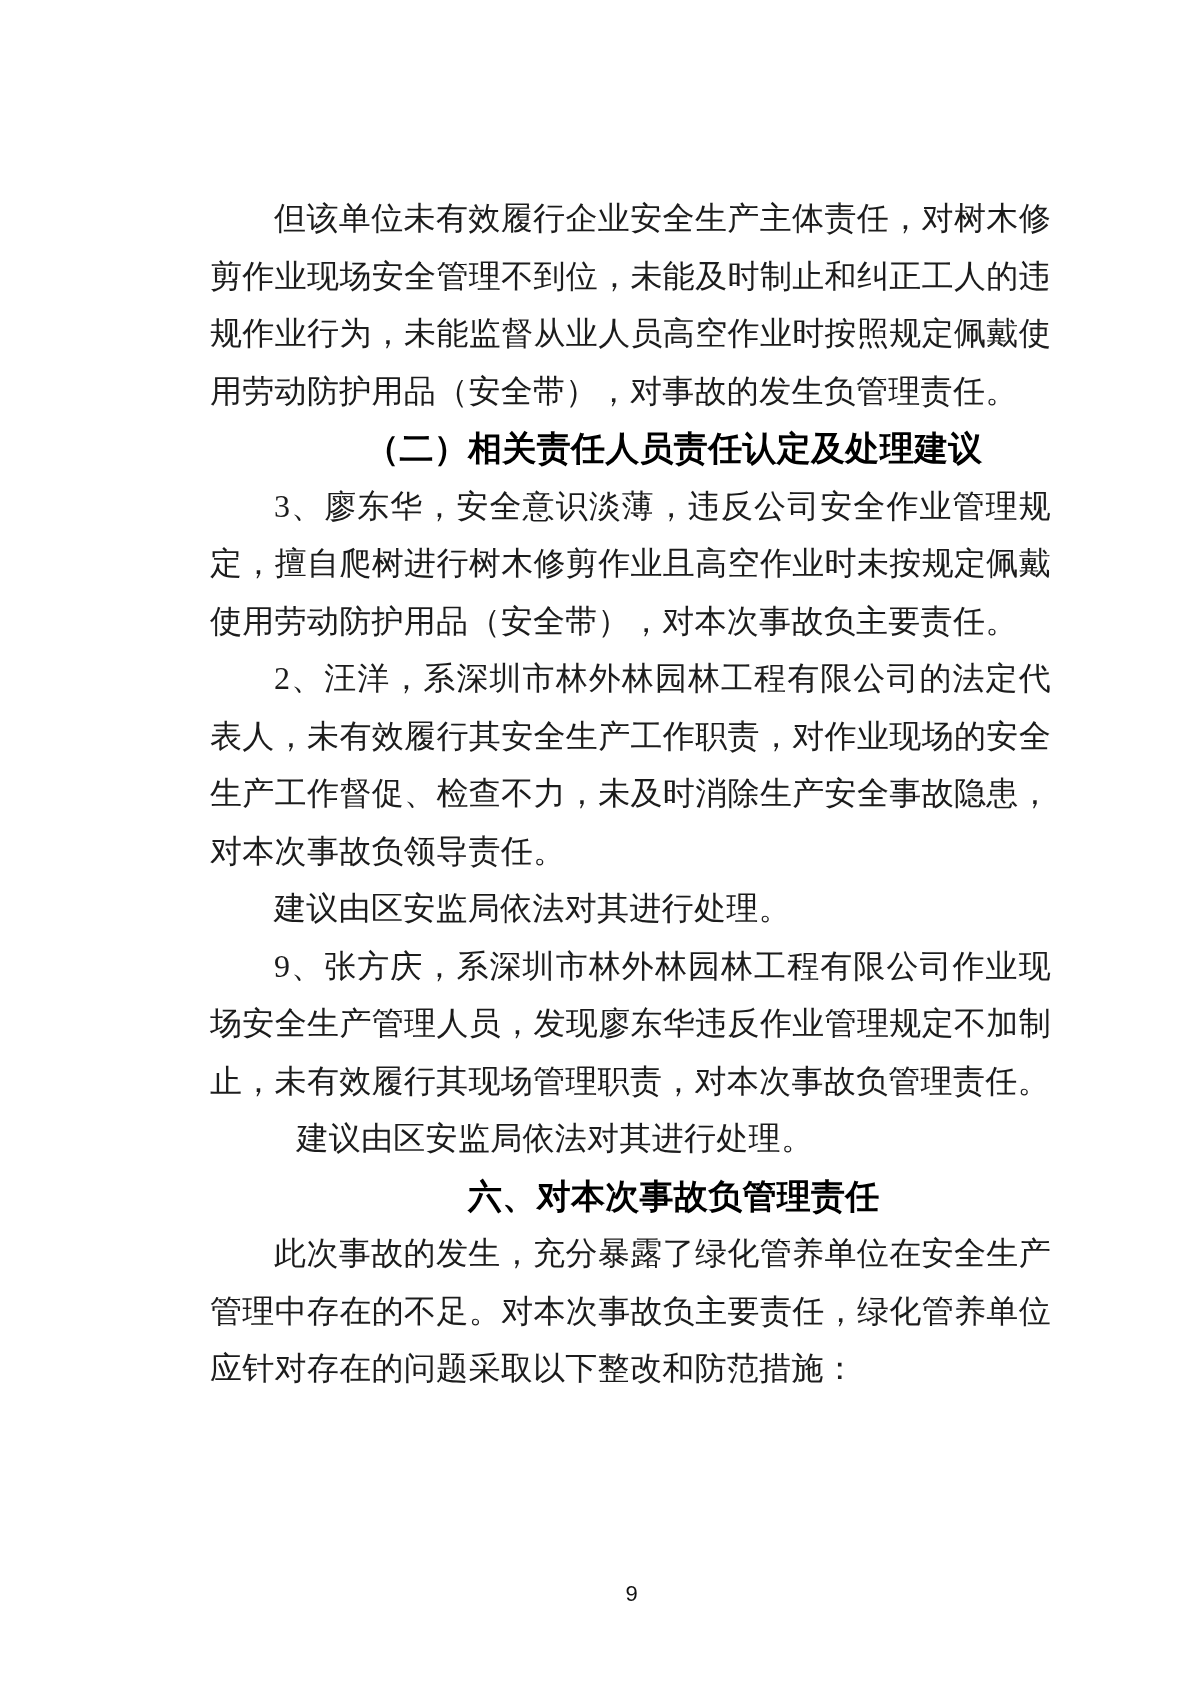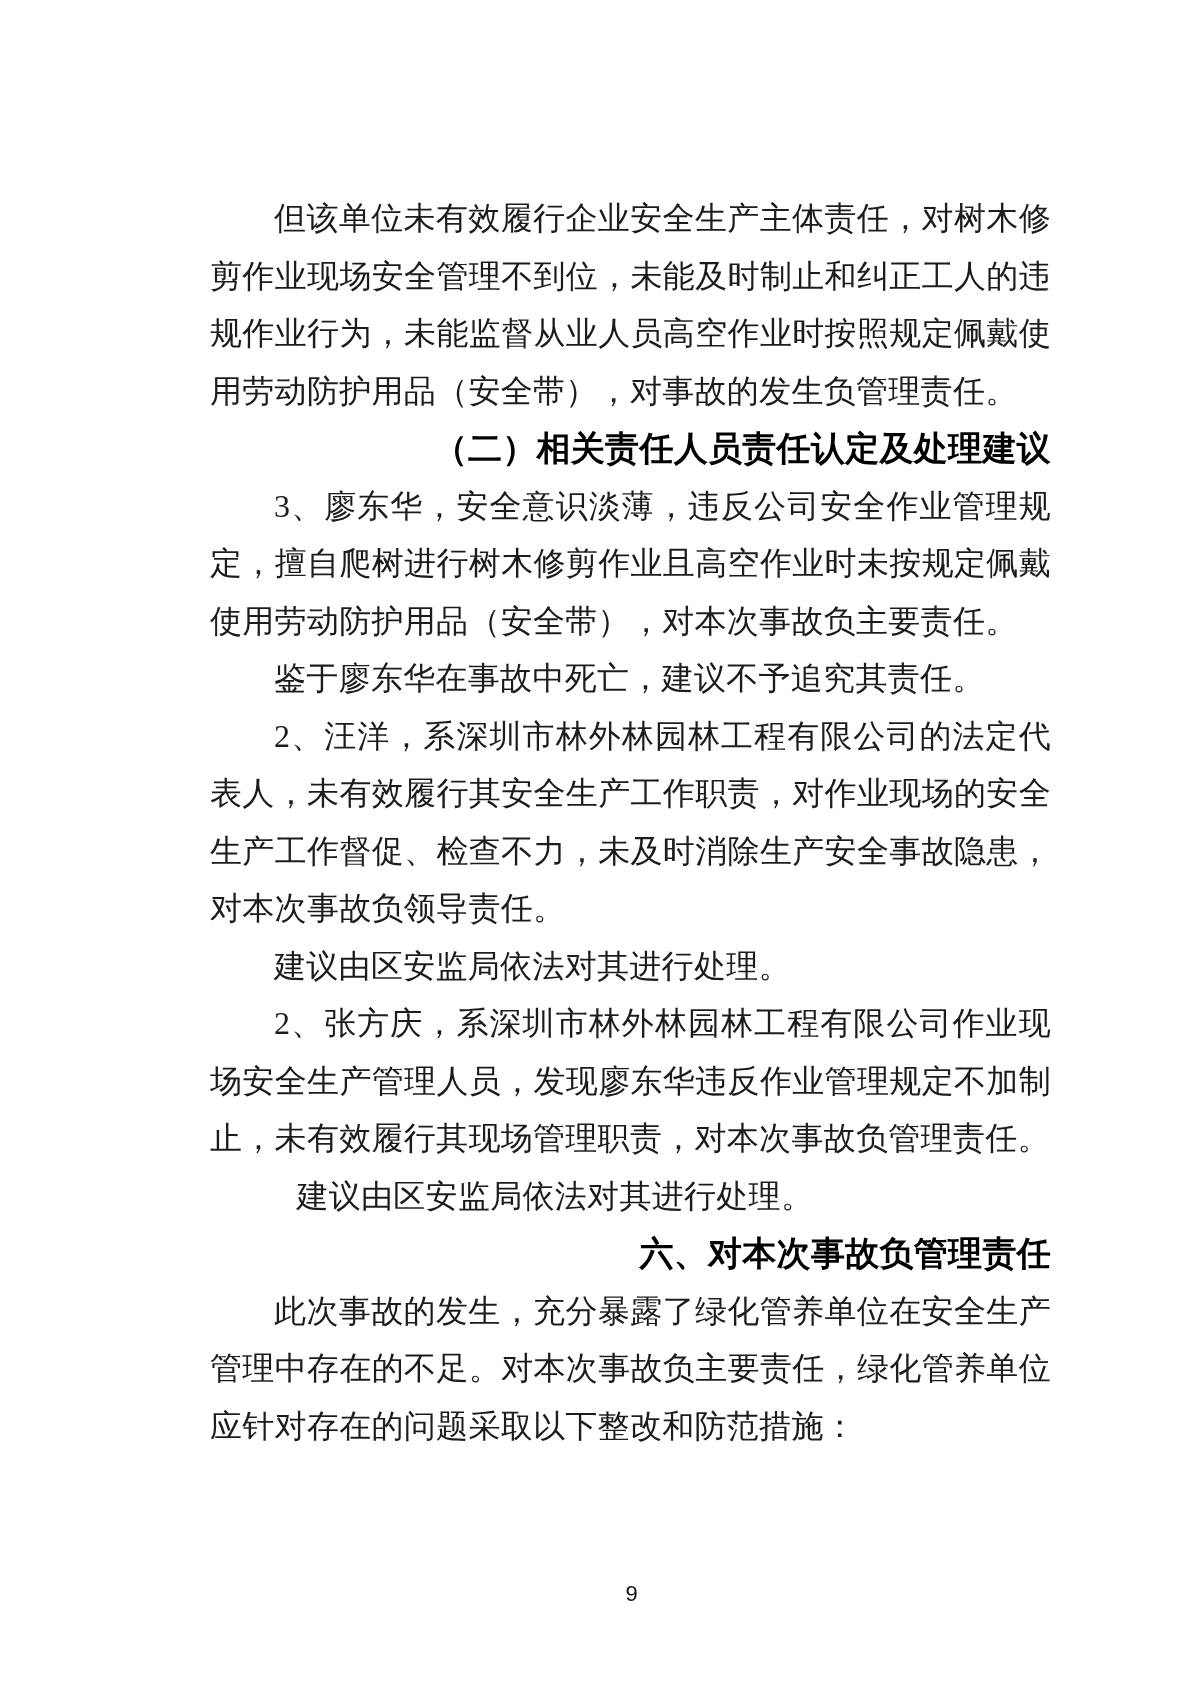--- a/index.html
+++ b/index.html
@@ -30,21 +30,21 @@
     margin: 0;
     text-indent: 2em;
     word-break: break-all;
   }
   .text-block p.hd {
     font-family: "Liberation Sans", "DejaVu Sans", sans-serif;
     font-weight: 700;
     font-size: 34px;
     line-height: 57.5px;
     text-indent: 2.55em;
-    text-align: right;
+    text-align: center;
     color: #000000;
   }
   .text-block p.indent-x {
     text-indent: 2.7em;
   }
   .footer {
     position: absolute;
     left: 0;
     top: 1549px;
     width: 1199px;
@@ -56,22 +56,21 @@
   }
 </style>
 </head>
 <body>
 
 <div class="page">
   <div class="text-block">
     <p>但该单位未有效履行企业安全生产主体责任，对树木修剪作业现场安全管理不到位，未能及时制止和纠正工人的违规作业行为，未能监督从业人员高空作业时按照规定佩戴使用劳动防护用品（安全带），对事故的发生负管理责任。</p>
     <p class="hd">（二）相关责任人员责任认定及处理建议</p>
     <p>3、廖东华，安全意识淡薄，违反公司安全作业管理规定，擅自爬树进行树木修剪作业且高空作业时未按规定佩戴使用劳动防护用品（安全带），对本次事故负主要责任。</p>
-    <p>鉴于廖东华在事故中死亡，建议不予追究其责任。</p>
     <p>2、汪洋，系深圳市林外林园林工程有限公司的法定代表人，未有效履行其安全生产工作职责，对作业现场的安全生产工作督促、检查不力，未及时消除生产安全事故隐患，对本次事故负领导责任。</p>
     <p>建议由区安监局依法对其进行处理。</p>
-    <p>2、张方庆，系深圳市林外林园林工程有限公司作业现场安全生产管理人员，发现廖东华违反作业管理规定不加制止，未有效履行其现场管理职责，对本次事故负管理责任。</p>
+    <p>9、张方庆，系深圳市林外林园林工程有限公司作业现场安全生产管理人员，发现廖东华违反作业管理规定不加制止，未有效履行其现场管理职责，对本次事故负管理责任。</p>
     <p class="indent-x">建议由区安监局依法对其进行处理。</p>
     <p class="hd">六、对本次事故负管理责任</p>
     <p>此次事故的发生，充分暴露了绿化管养单位在安全生产管理中存在的不足。对本次事故负主要责任，绿化管养单位应针对存在的问题采取以下整改和防范措施：</p>
   </div>
   <div class="footer">9</div>
 </div>
 
 </body></html>

